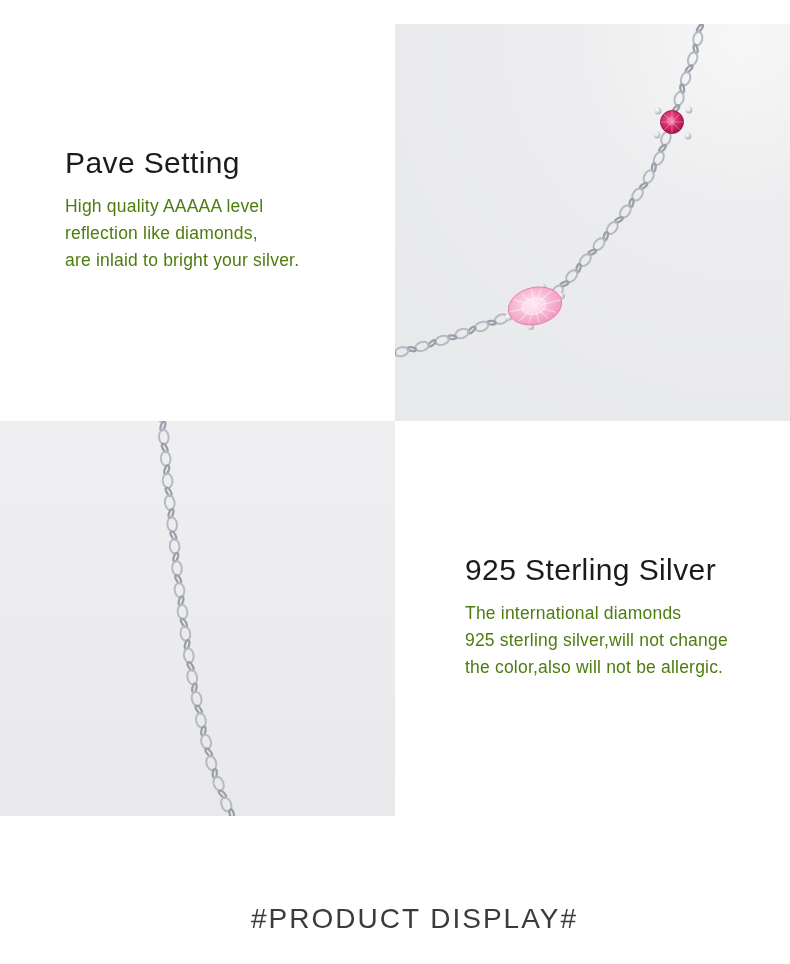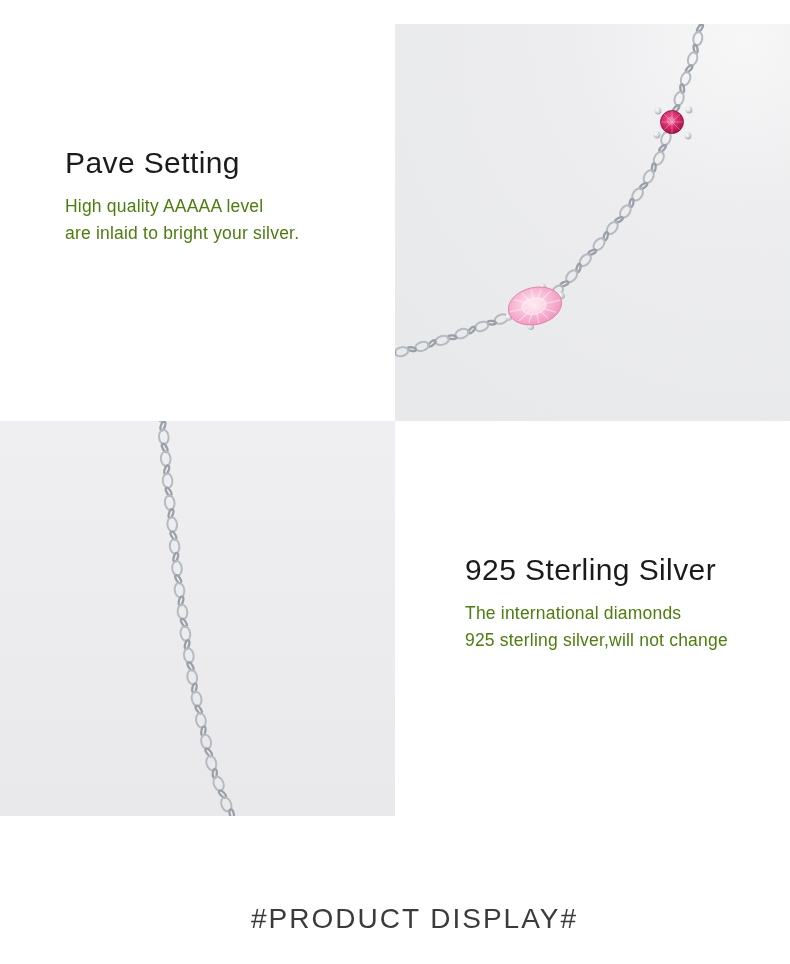--- a/index.html
+++ b/index.html
@@ -51,20 +51,21 @@
 </style>
 </head>
 <body>
 
 <div class="page">
 
   <section class="text-block tb1">
     <h2 class="section-heading">Pave Setting</h2>
     <div class="section-body">
       <div class="body-line">High quality AAAAA level</div>
+      <div class="body-line">reflection like diamonds,</div>
       <div class="body-line">are inlaid to bright your silver.</div>
     </div>
   </section>
 
   <figure class="photo photo1" role="img" aria-label="Silver cable chain with small round ruby zircon and pink oval zircon">
     <svg width="395" height="397" viewBox="0 0 395 397" xmlns="http://www.w3.org/2000/svg">
       <defs>
         <radialGradient id="bg1" cx="88%" cy="4%" r="115%">
           <stop offset="0%" stop-color="#f7f7f8"></stop>
           <stop offset="38%" stop-color="#ededef"></stop>
@@ -234,20 +235,21 @@
           <ellipse rx="4.464" ry="2.016" fill="none" stroke="#9aa0a9" stroke-width="2.3" transform="translate(231.7,392.8) rotate(76.4)"></ellipse>
         </g>
     </svg>
   </figure>
 
   <section class="text-block tb2">
     <h2 class="section-heading">925 Sterling Silver</h2>
     <div class="section-body">
       <div class="body-line">The international diamonds</div>
       <div class="body-line">925 sterling silver,will not change</div>
+      <div class="body-line">the color,also will not be allergic.</div>
     </div>
   </section>
 
   <footer class="footer">
     <div class="footer-title">#PRODUCT DISPLAY#</div>
   </footer>
 
 </div>
 
 </body></html>

